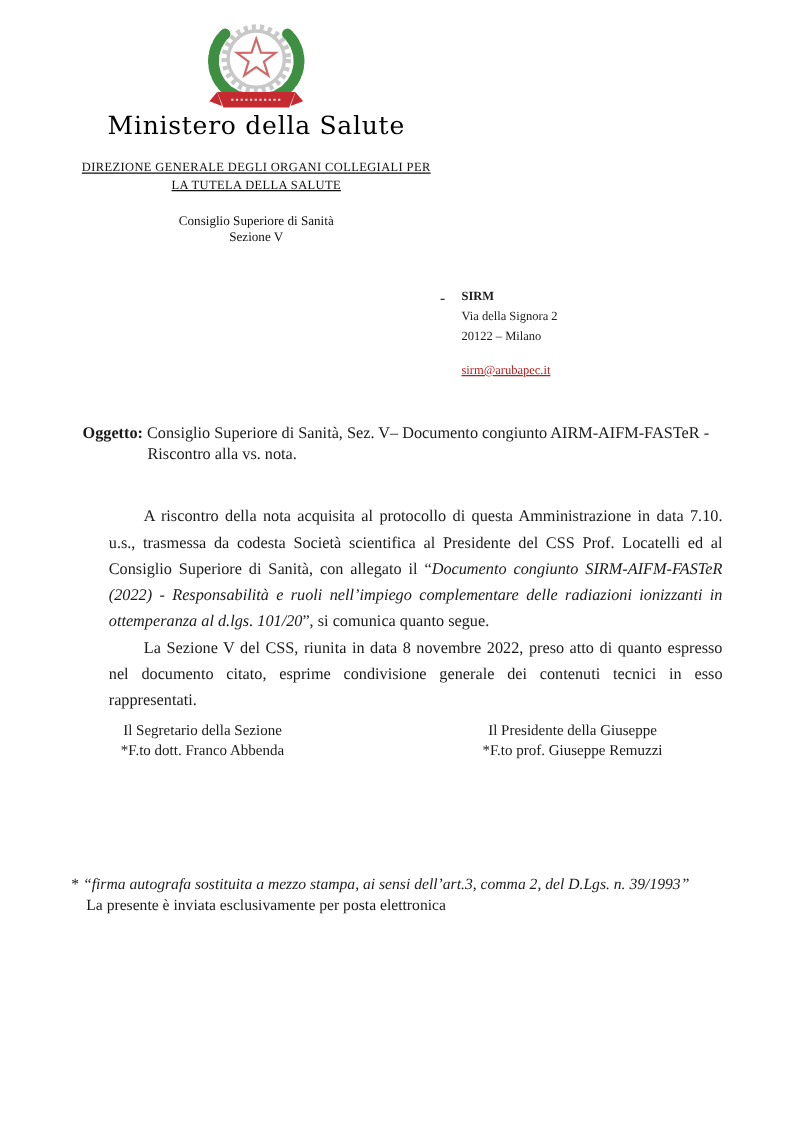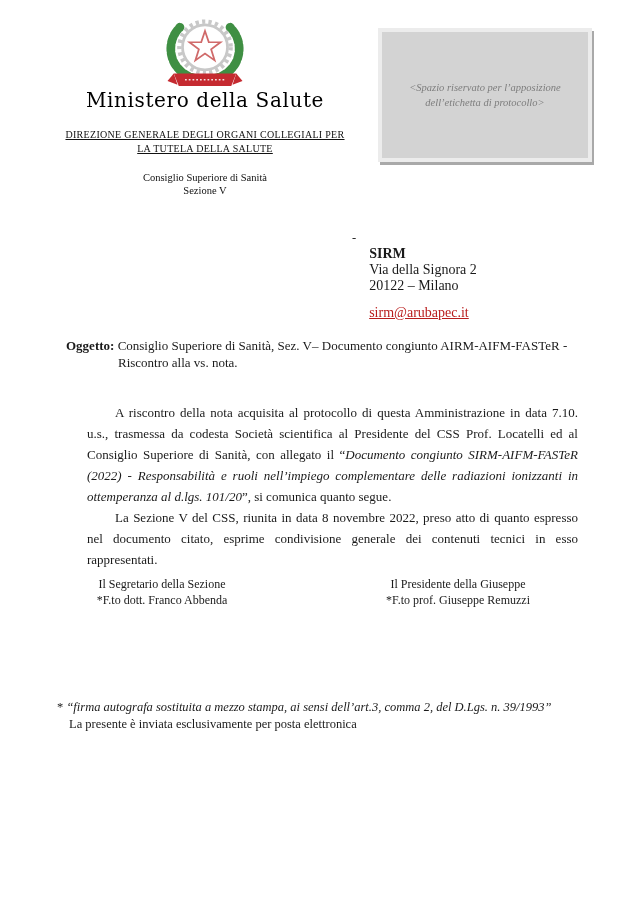--- a/index.html
+++ b/index.html
@@ -36,21 +36,21 @@
     font-size:20px; letter-spacing:0.6px; color:#000000;
   }
   .directorate {
     margin-top:16px; font-size:10px; line-height:14px; letter-spacing:0.3px; color:#111;text-decoration:underline;
   }
   .council { margin-top:15px; font-size:10.5px; line-height:13px; color:#111; }
 
   
   .recipient { position:absolute; left:352px; top:230px; display:flex; gap:13px; }
   .recipient .dash { font-size:12.5px; line-height:16px; }
-  .recipient .lines { font-size:14px; line-height:16px;margin-top:16px; }
+  .recipient .lines { font-size:10px; line-height:16px; }
   .recipient .name { font-weight:bold; }
   .recipient .email {
     display:inline-block; margin-top:11px; font-weight:normal;
     color:#b91c1c; text-decoration:underline; cursor:pointer;
   }
 
   
   .subject {
     position:absolute; left:66px; top:337px; width:512px;
     font-size:13px; line-height:17px;
@@ -78,24 +78,20 @@
   .footnote { position:absolute; left:45px; top:699px; width:560px; font-size:12.5px; line-height:16.5px;margin-left:12px; }
   .footnote .f-italic { font-style:italic; }
   .footnote .f-line2 { padding-left:12px; }
 </style>
 </head>
 <body>
 
 <div class="page">
 
 
-  <div class="protocol-box">
-    <div class="stamp-line">&lt;Spazio riservato per l’apposizione</div>
-    <div class="stamp-line">dell’etichetta di protocollo&gt;</div>
-  </div>
 
   <div class="letterhead-col">
     <svg class="emblem" width="80" height="78" viewBox="-32 -28 64 62" xmlns="http://www.w3.org/2000/svg">
 
       <path d="M -7,25 A 24 24 0 0 1 -20,-16" fill="none" stroke="#3f8f43" stroke-width="7" stroke-dasharray="4.5,2" stroke-linecap="round"></path>
       <path d="M 7,25 A 24 24 0 0 0 20,-16" fill="none" stroke="#3f8f43" stroke-width="7" stroke-dasharray="4.5,2" stroke-linecap="round"></path>
 
       <circle cx="0" cy="0" r="20.5" fill="none" stroke="#c8c8c8" stroke-width="3.5" stroke-dasharray="2.6,2.6"></circle>
       <circle cx="0" cy="0" r="18" fill="#ffffff" stroke="#c8c8c8" stroke-width="2.2"></circle>
 

